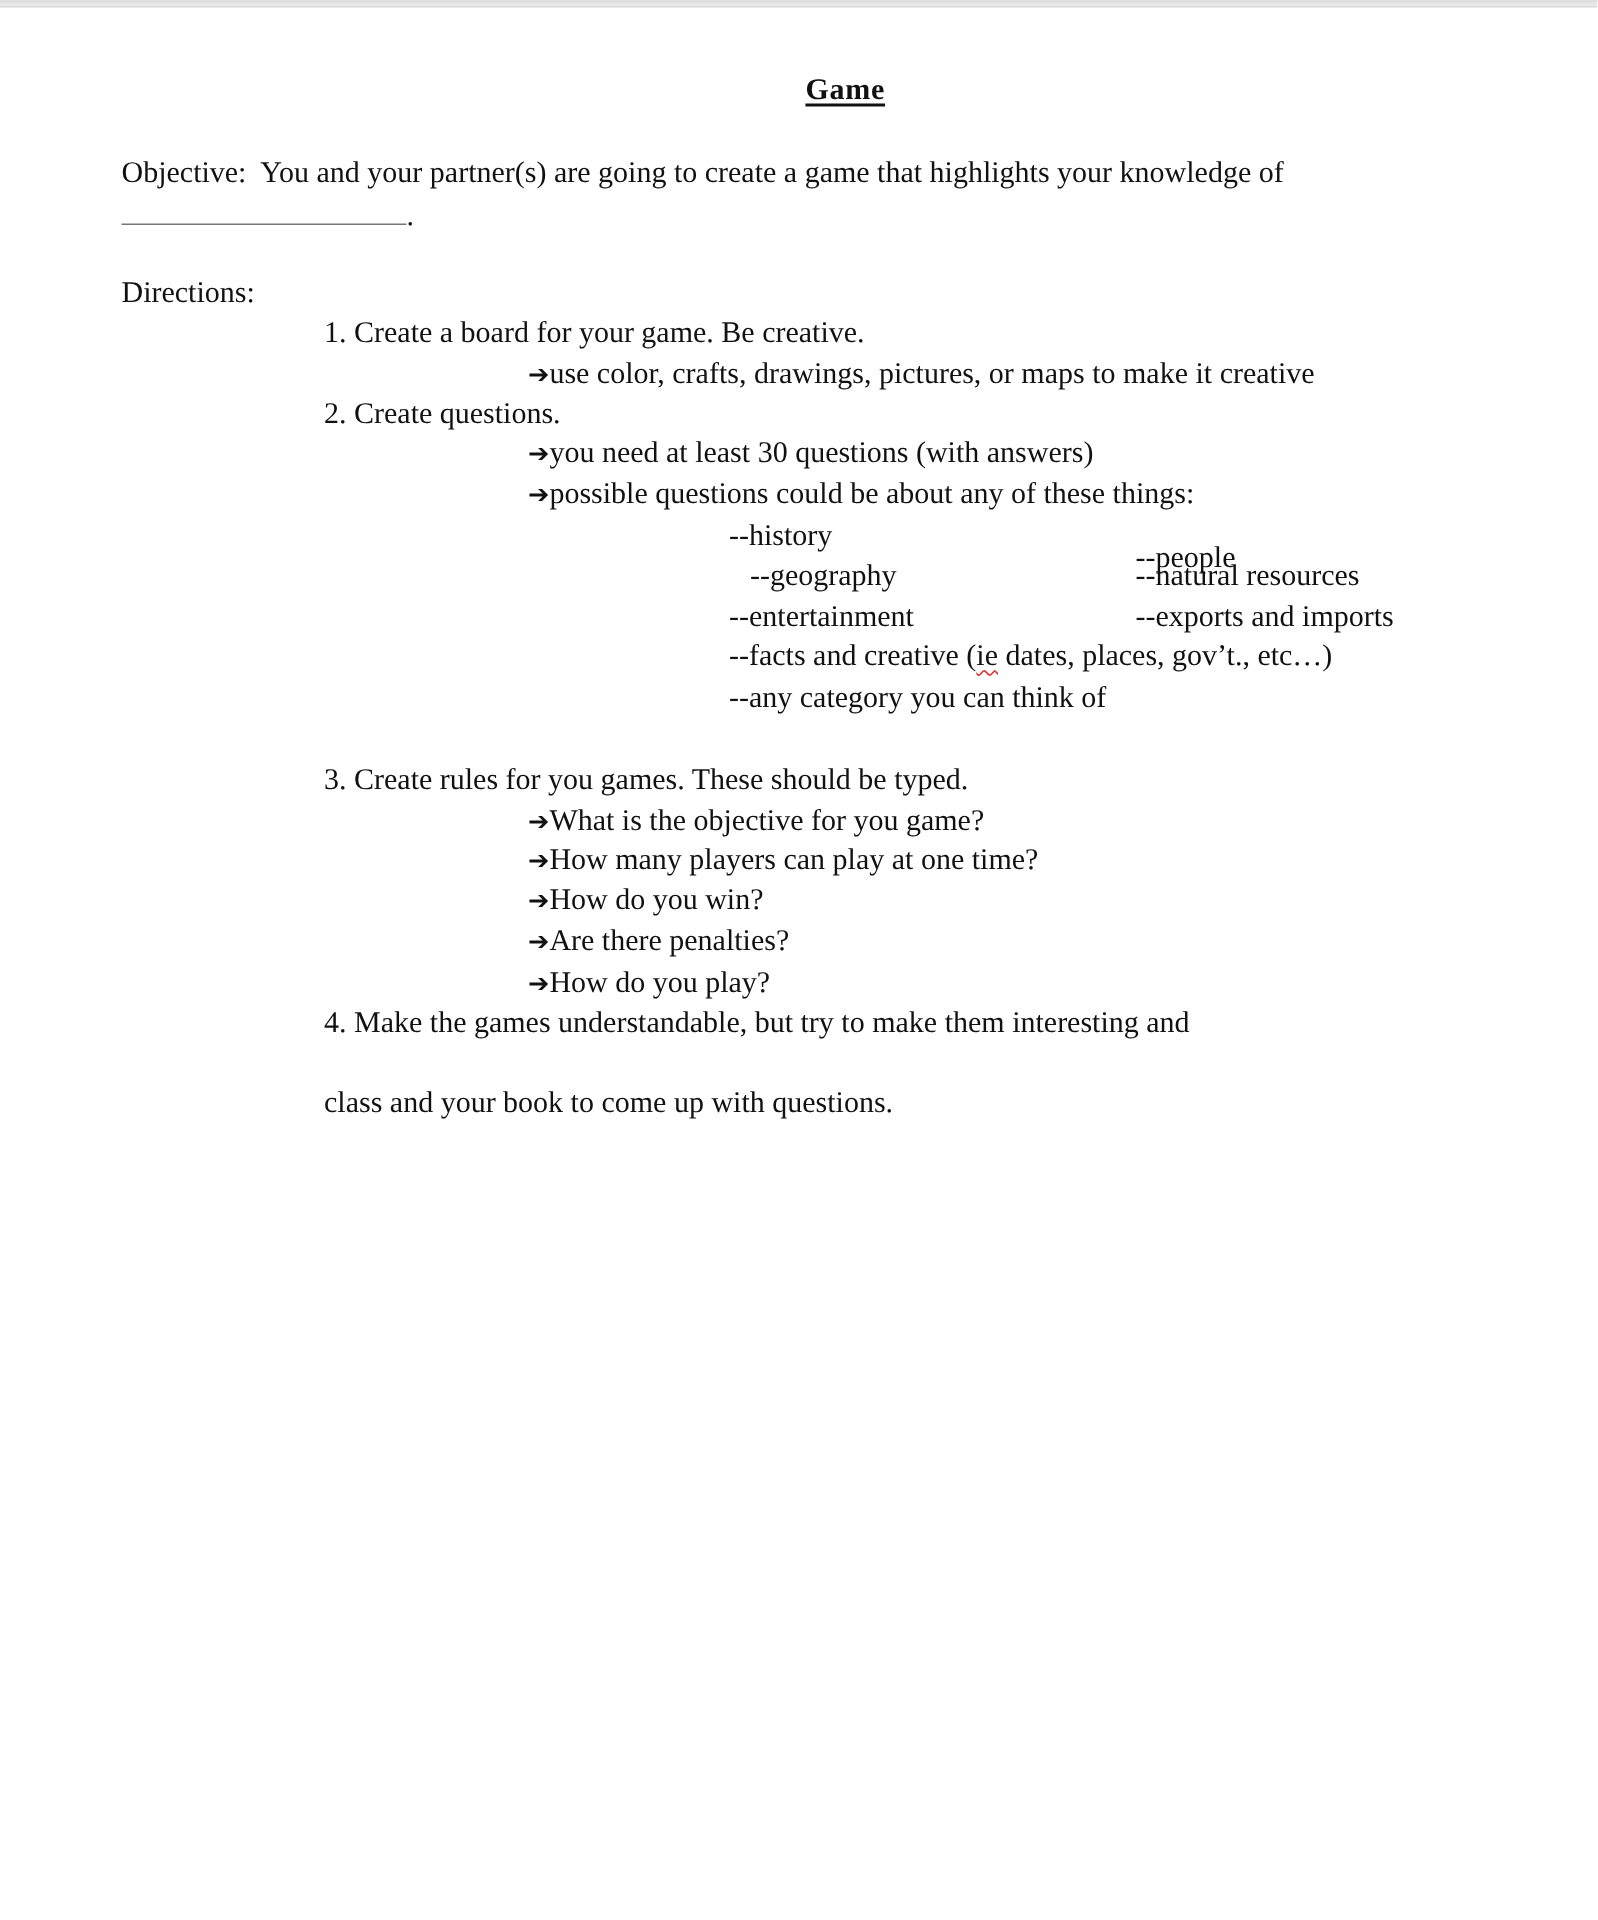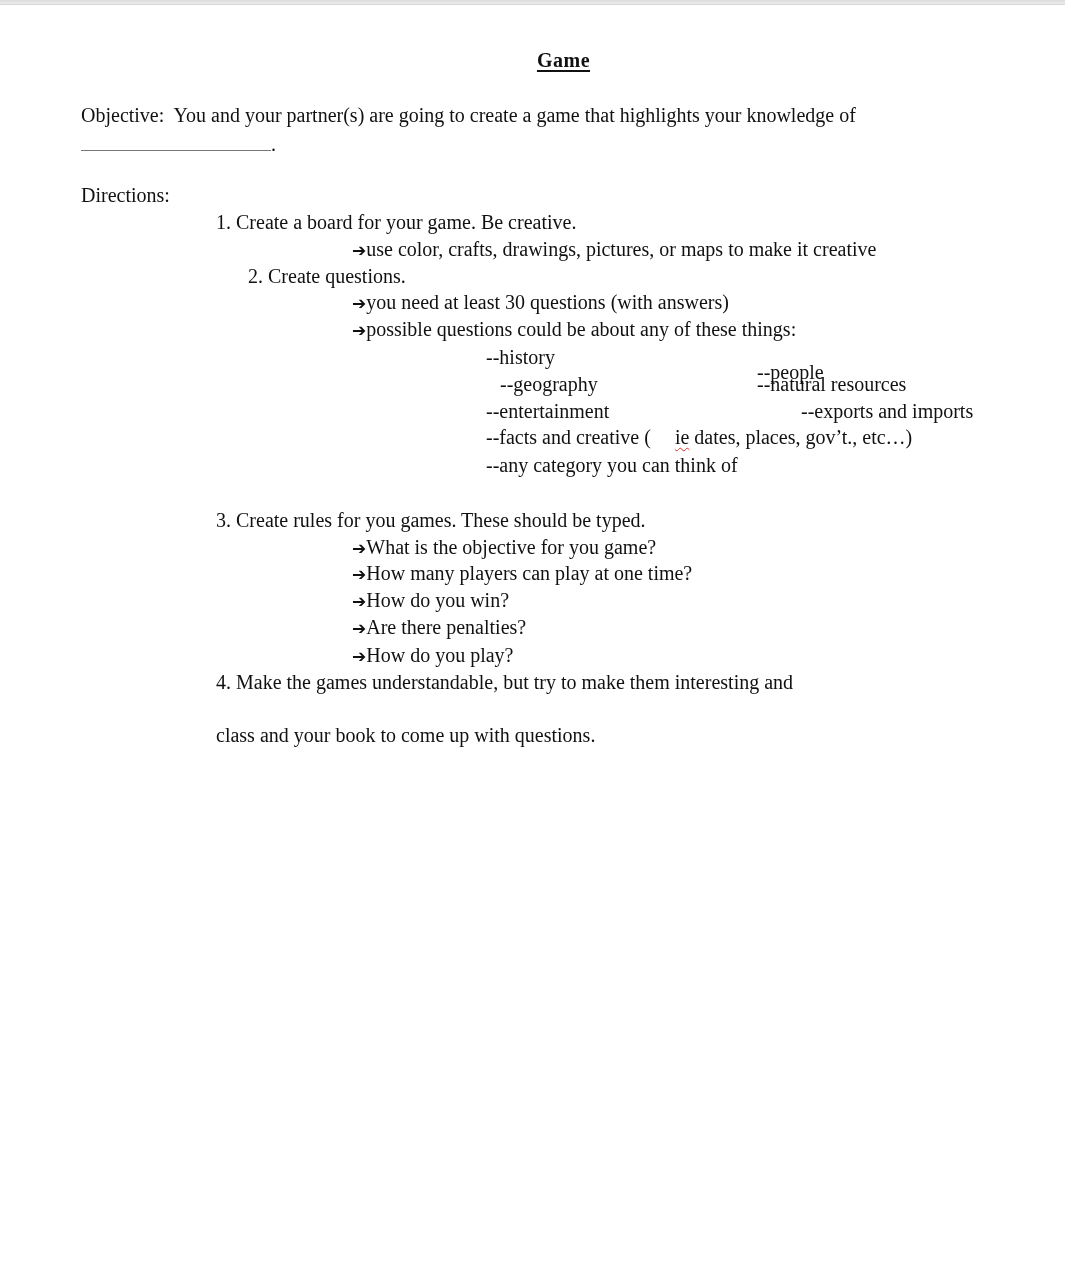--- a/index.html
+++ b/index.html
@@ -51,21 +51,20 @@
       width: 190px;
       border-bottom: 1px solid #777;
       height: 14px;
       vertical-align: baseline;
     }
     .arrow { font-family: "DejaVu Sans", sans-serif; font-size: 17px; }
     .spell {
       text-decoration: underline wavy #e03030;
       text-decoration-thickness: 1px;
       text-underline-offset: 3px;
-      margin-left: 24px;
     }
   </style>
 </head>
 <body>
 
 <div class="top-bar"></div>
 
 <div class="page">
 
   <div class="line title">Game</div>
@@ -78,34 +77,34 @@
     <span class="blank"></span><span>.</span>
   </div>
 
   <div class="line" style="left:81px; top:183px;">Directions:</div>
 
   <div class="line" style="left:216px; top:210px;">1. Create a board for your game.  Be creative.</div>
   <div class="line" style="left:352px; top:237px;">
     <span class="arrow">➔</span><span>use color, crafts, drawings, pictures, or maps to make it creative</span>
   </div>
 
-  <div class="line" style="left:216px; top:264px;margin-left:32px;">2. Create questions.</div>
+  <div class="line" style="left:216px; top:264px;">2. Create questions.</div>
   <div class="line" style="left:352px; top:290px;">
     <span class="arrow">➔</span><span>you need at least 30 questions (with answers)</span>
   </div>
   <div class="line" style="left:352px; top:317px;">
     <span class="arrow">➔</span><span>possible questions could be about any of these things:</span>
   </div>
 
   <div class="line" style="left:486px; top:345px;">--history</div>
   <div class="line" style="left:757px; top:360px;">--people</div>
   <div class="line" style="left:500px; top:372px;">--geography</div>
   <div class="line" style="left:757px; top:372px;">--natural resources</div>
   <div class="line" style="left:486px; top:399px;">--entertainment</div>
-  <div class="line" style="left:757px; top:399px;margin-left:44px;">--exports and imports</div>
+  <div class="line" style="left:757px; top:399px;">--exports and imports</div>
   <div class="line" style="left:486px; top:425px;">
     <span>--facts and creative (</span><span class="spell">ie</span><span> dates, places, gov’t., etc…)</span>
   </div>
   <div class="line" style="left:486px; top:453px;">--any category you can think of</div>
 
 
   <div class="line" style="left:216px; top:508px;">3. Create rules for you games.  These should be typed.</div>
   <div class="line" style="left:352px; top:535px;">
     <span class="arrow">➔</span><span>What is the objective for you game?</span>
   </div>

